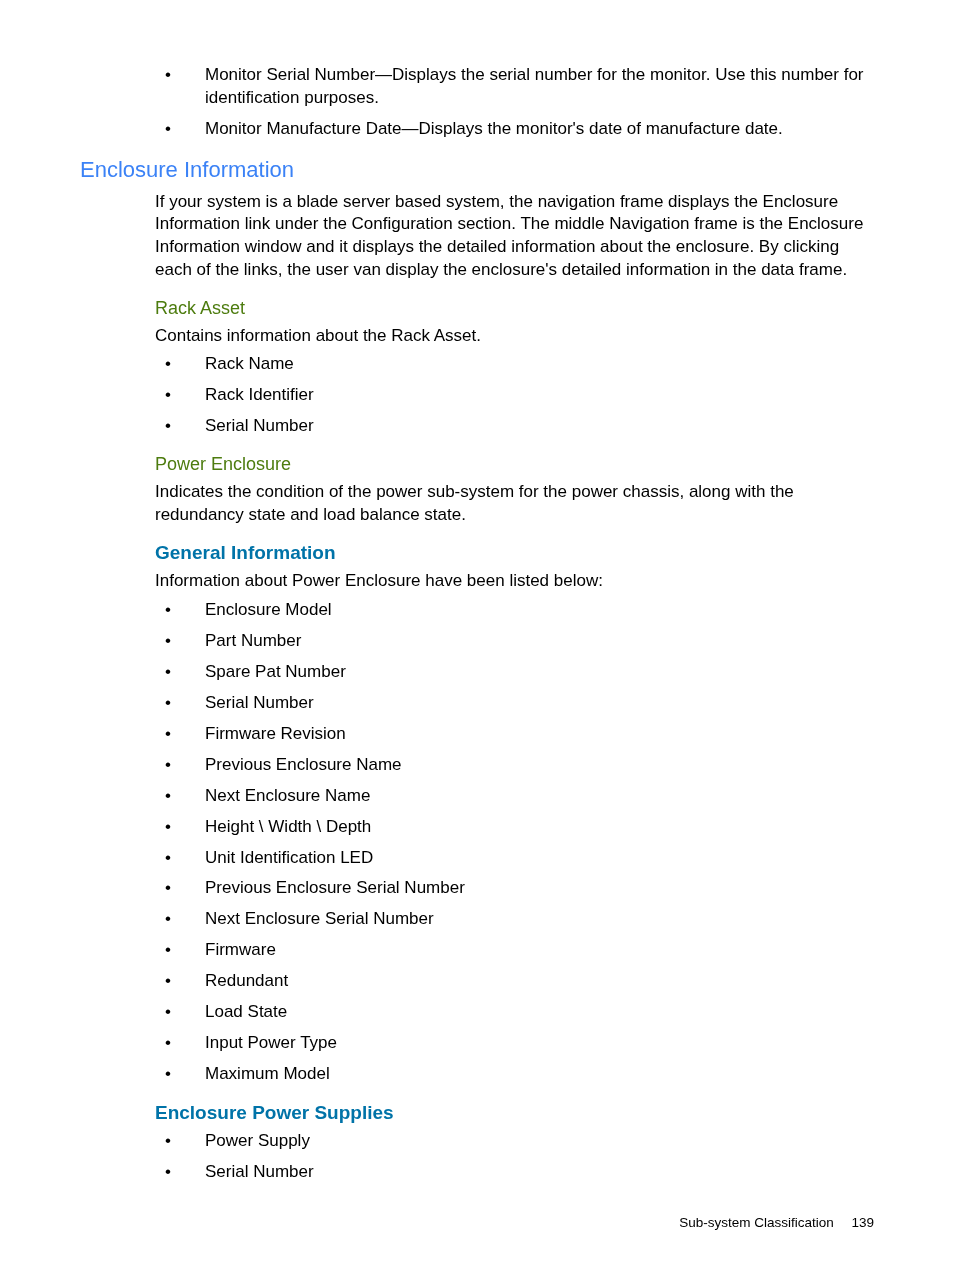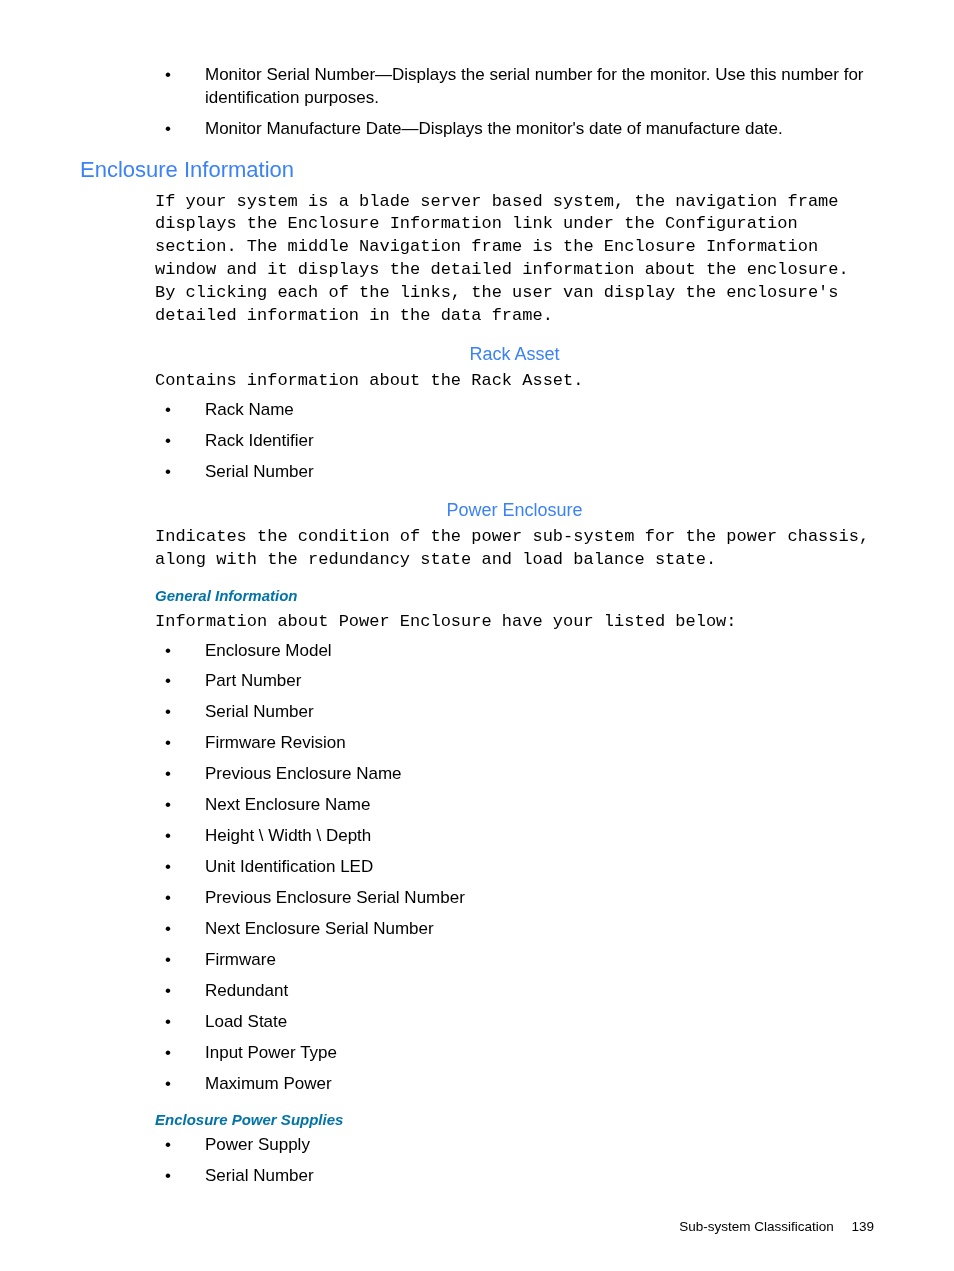--- a/index.html
+++ b/index.html
@@ -31,41 +31,38 @@
     font-size: 17px;
   }
   h2.section-h2 {
     color: #3b82f6;
     font-weight: 400;
     font-size: 22px;
     margin-top: 14px;
     margin-bottom: 6px;
   }
   h3.section-h3 {
-    color: #3b82f6;
+    color: #4d7c0f;
     font-weight: 400;
     font-size: 18px;
     margin-left: 75px;
     margin-top: 14px;
     margin-bottom: 4px;
-    text-align: center;
   }
   h4.section-h4 {
     color: #0073a8;
     font-weight: 700;
-    font-size: 15px;
+    font-size: 19px;
     margin-left: 75px;
     margin-top: 14px;
     margin-bottom: 4px;
-    font-style: italic;
   }
   p.body-p {
     margin-left: 75px;
     margin-bottom: 6px;
-    font-family: Liberation Mono, monospace;
   }
   .footer {
     text-align: right;
     font-size: 13.5px;
     margin-top: 30px;
     color: #000;
   }
   .footer .pagenum { margin-left: 14px; }
 </style>
 </head>
@@ -84,37 +81,38 @@
 <ul class="bulleted">
   <li>Rack Name</li>
   <li>Rack Identifier</li>
   <li>Serial Number</li>
 </ul>
 
 <h3 class="section-h3">Power Enclosure</h3>
 <p class="body-p">Indicates the condition of the power sub-system for the power chassis, along with the redundancy state and load balance state.</p>
 
 <h4 class="section-h4">General Information</h4>
-<p class="body-p">Information about Power Enclosure have your listed below:</p>
+<p class="body-p">Information about Power Enclosure have been listed below:</p>
 <ul class="bulleted">
   <li>Enclosure Model</li>
   <li>Part Number</li>
+  <li>Spare Pat Number</li>
   <li>Serial Number</li>
   <li>Firmware Revision</li>
   <li>Previous Enclosure Name</li>
   <li>Next Enclosure Name</li>
   <li>Height \ Width \ Depth</li>
   <li>Unit Identification LED</li>
   <li>Previous Enclosure Serial Number</li>
   <li>Next Enclosure Serial Number</li>
   <li>Firmware</li>
   <li>Redundant</li>
   <li>Load State</li>
   <li>Input Power Type</li>
-  <li>Maximum Power</li>
+  <li>Maximum Model</li>
 </ul>
 
 <h4 class="section-h4">Enclosure Power Supplies</h4>
 <ul class="bulleted">
   <li>Power Supply</li>
   <li>Serial Number</li>
 </ul>
 
 <div class="footer">
   <span>Sub-system Classification</span>

